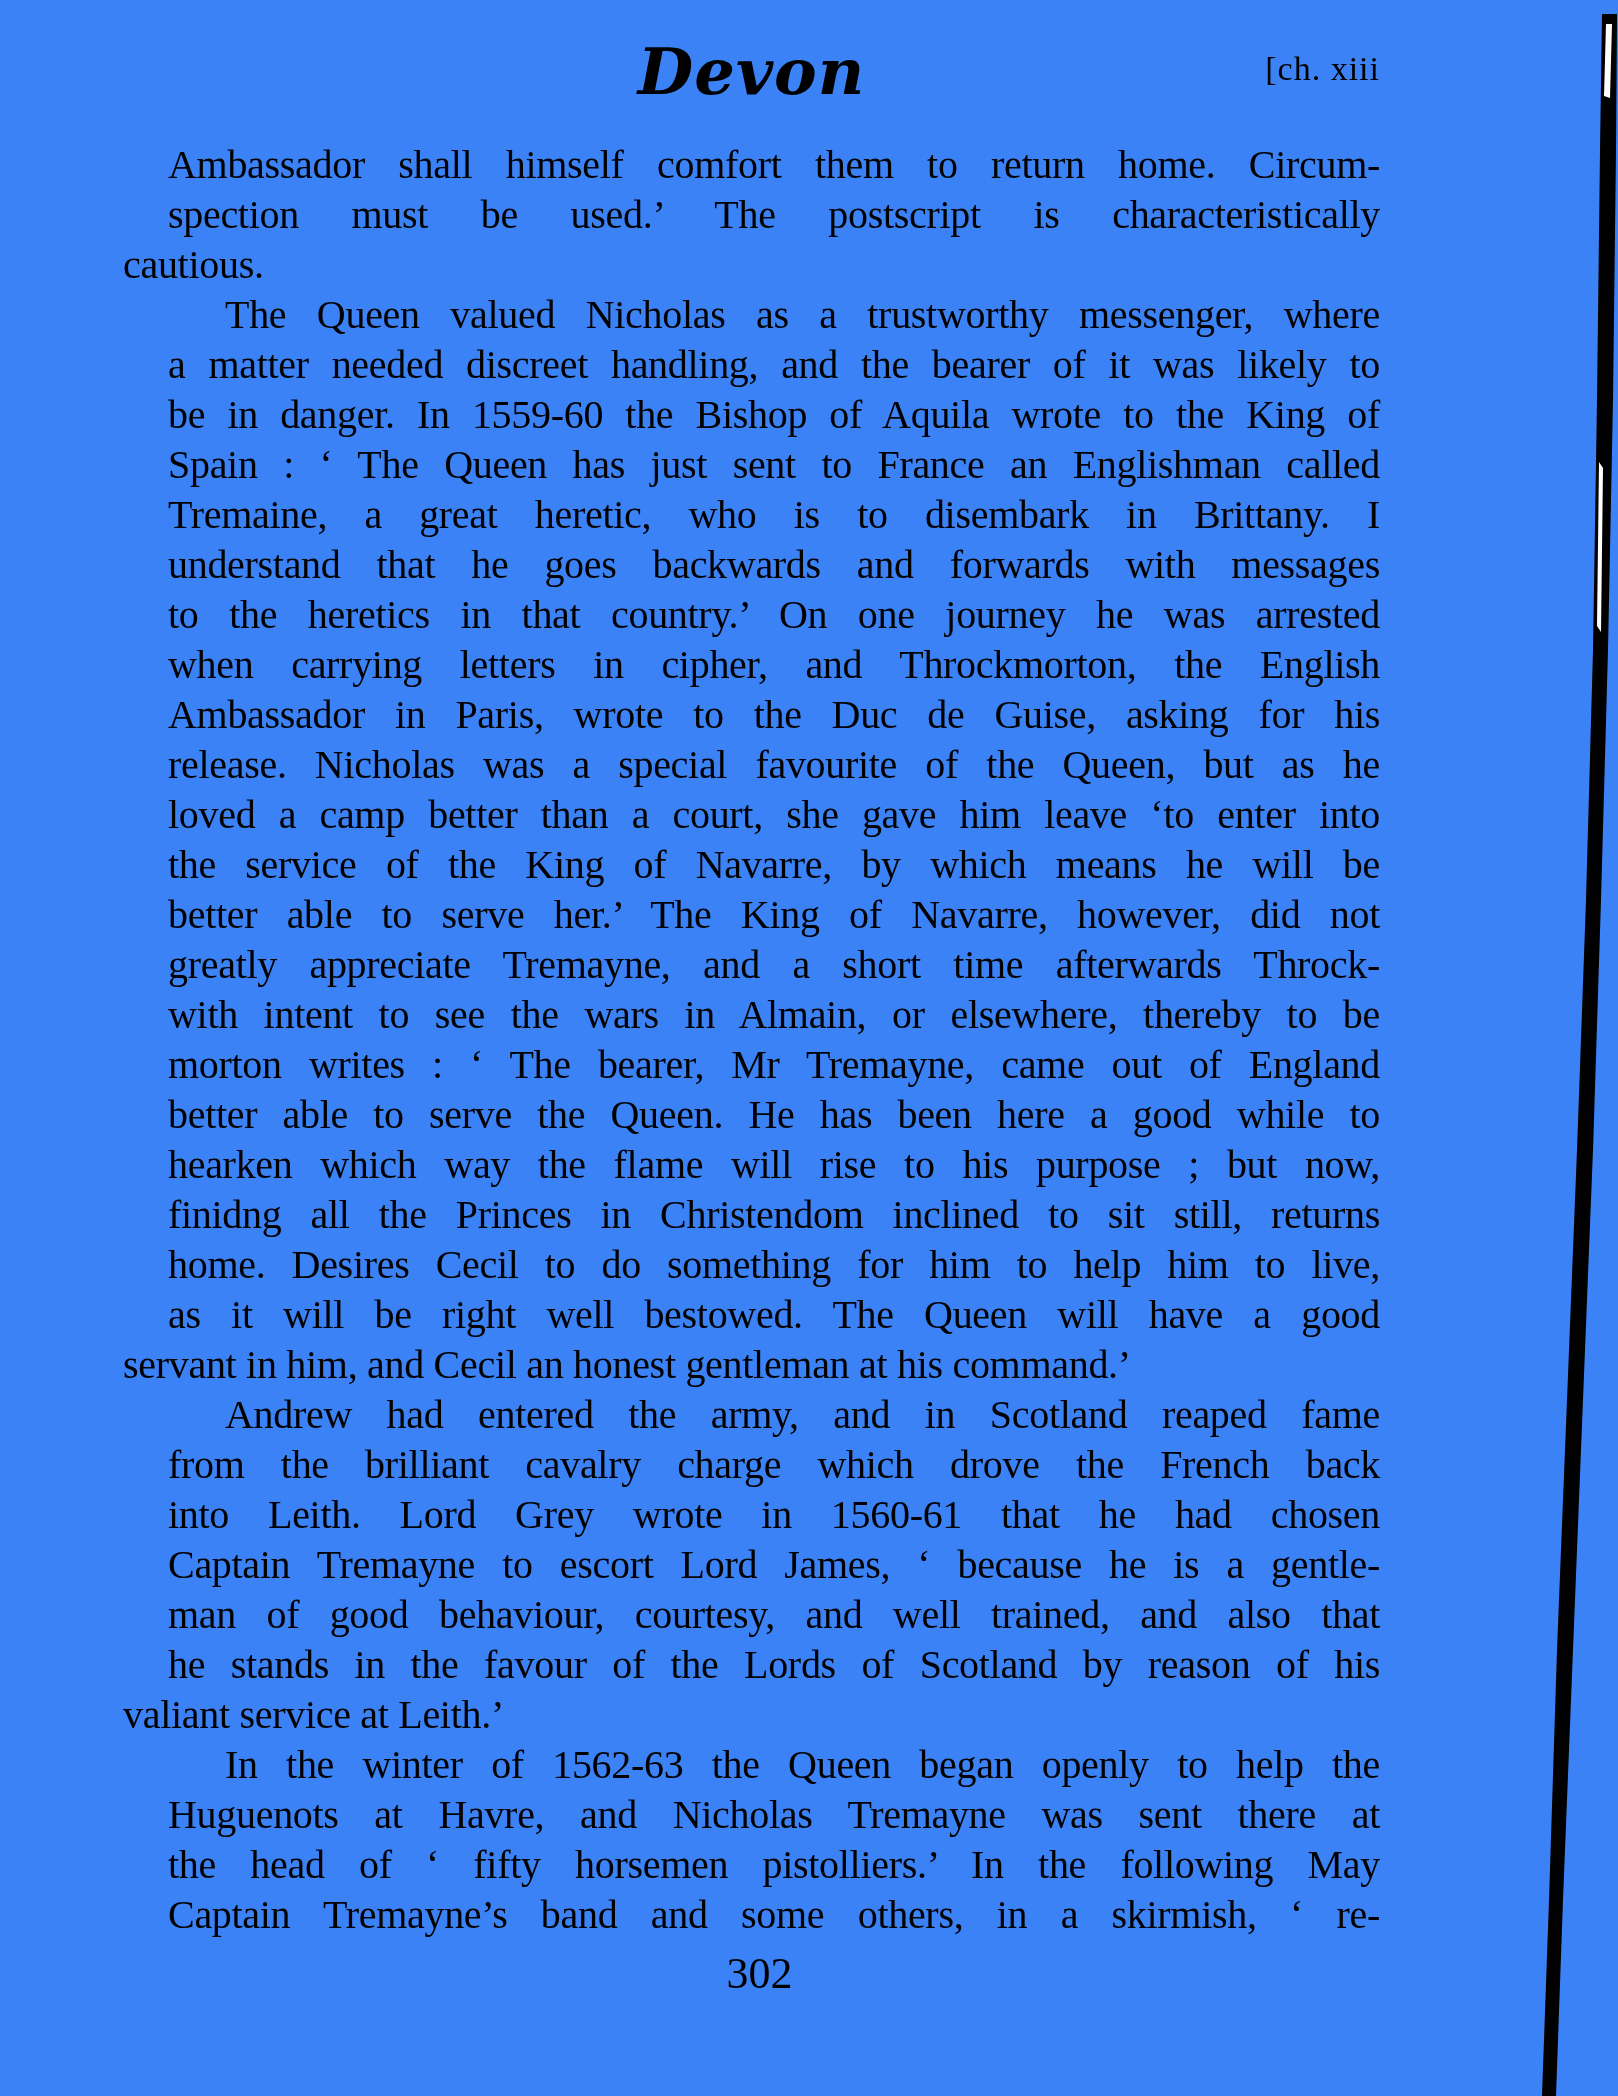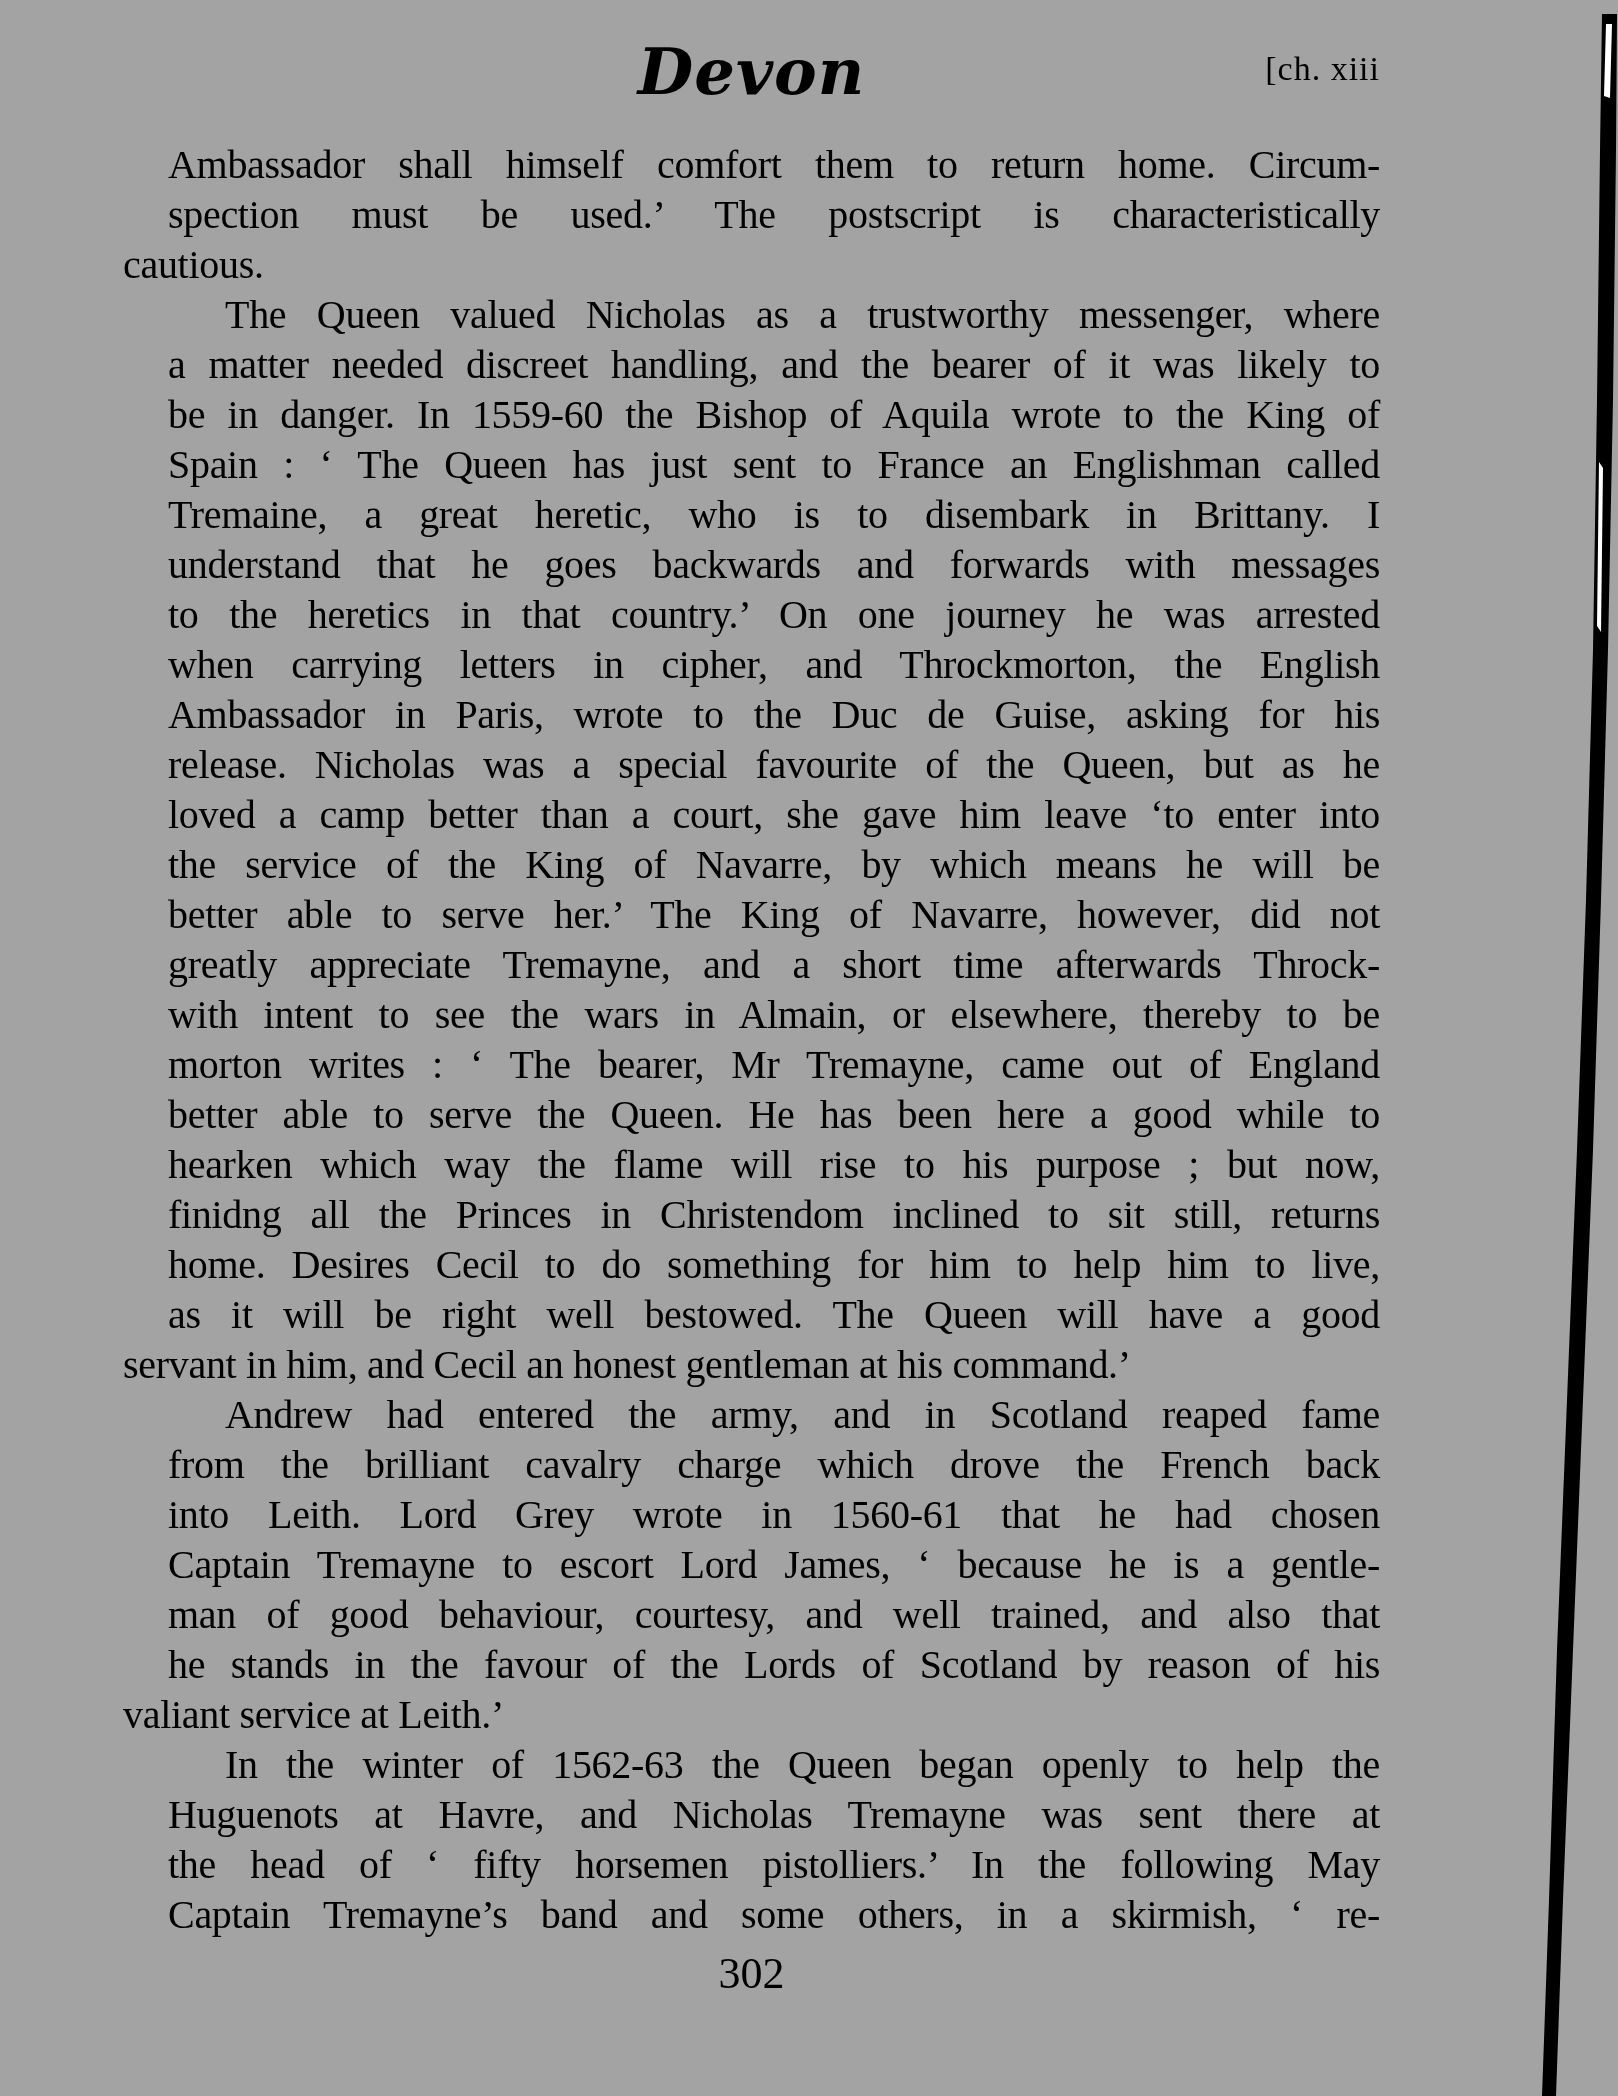--- a/index.html
+++ b/index.html
@@ -47,36 +47,36 @@
     overflow:visible;
   }
   .line.j {
     text-align:justify;
     text-align-last:justify;
     margin-left:45px;
   }
   .line.ind { text-indent:57px; }
   .footer {
     position:absolute;
-    left:0; top:1948px;
+    left:8px; top:1948px;
     width:1257px;
     text-align:center;
     font-size:44px;
   }
   .scan-mark {
     position:absolute;
     left:0; top:0;
     width:1618px; height:2096px;
     pointer-events:none;
   }
 </style>
 </head>
 <body>
 
-<div class="page" style="color: rgb(0, 0, 0); background: #a3a3a3;">
+<div class="page" style="color: rgb(0, 0, 0); background: #3b82f6;">
 
   <svg class="scan-mark" viewBox="0 0 1618 2096" xmlns="http://www.w3.org/2000/svg" aria-hidden="true">
     <polygon fill="#000000" points="
       1602,14 1617,14 1616,150 1613,400 1608,650 1601,900 1593,1150
       1583,1400 1573,1650 1563,1900 1556,2096
       1542,2096 1549,1900 1557,1650 1567,1400 1577,1150 1586,900
       1593,650 1597,400 1600,150"></polygon>
     <polygon fill="#ffffff" points="1606,24 1612,24 1610,98 1604,96"></polygon>
     <polygon fill="#ffffff" points="1599,462 1603,468 1601,632 1597,626"></polygon>
   </svg>

